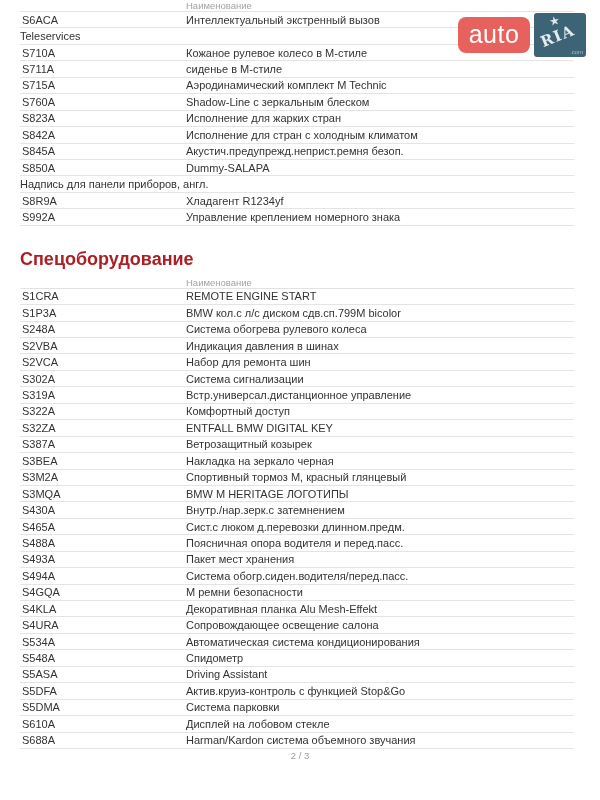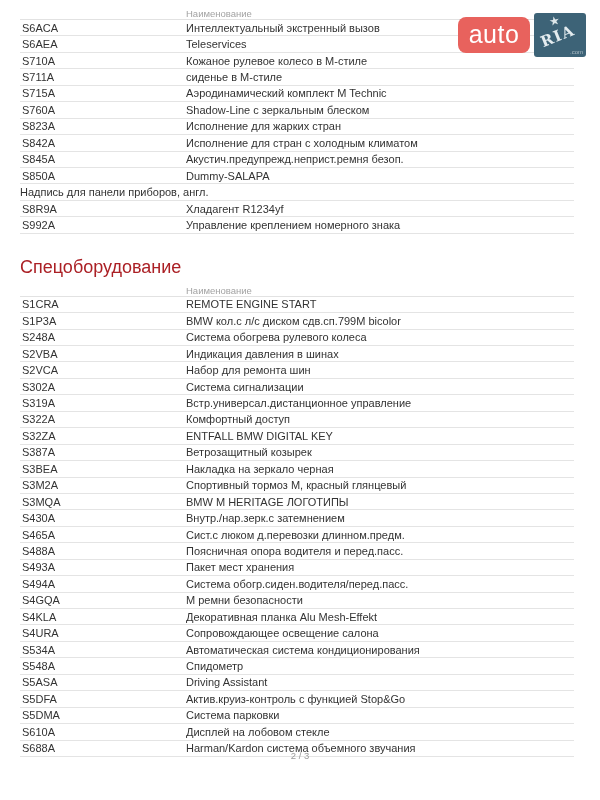--- a/index.html
+++ b/index.html
@@ -1,40 +1,40 @@
 <!DOCTYPE html>
 <html><head>
 <meta charset="utf-8">
 <style>
   html,body{margin:0;padding:0;}
   body{
     width:600px;height:800px;background:#ffffff;overflow:hidden;position:relative;
     font-family:"Liberation Sans","DejaVu Sans",sans-serif;
     -webkit-font-smoothing:antialiased;
   }
-  .content{position:absolute;left:20px;top:8px;width:554px;}
+  .content{position:absolute;left:20px;top:0;width:554px;}
 
   
   .thead{
     height:11px;line-height:11px;font-size:9.5px;color:#a3a3a3;
     padding-left:166px;border-bottom:1px solid #e2e2e2;
     box-sizing:content-box;
   }
   .trow{
     display:flex;align-items:center;height:16.45px;box-sizing:border-box;
     border-bottom:1px solid #e4e4e4;font-size:11px;color:#333333;
     white-space:nowrap;overflow:hidden;
   }
   .tcell.code{width:164px;flex:0 0 164px;padding-left:2px;}
   .tcell.name{flex:1;}
 
   
   .section-heading{
     margin-top:21px;margin-bottom:6px;height:24px;line-height:24px;
-    font-size:18px;font-weight:400;color:#ab2025;
+    font-size:18px;font-weight:700;color:#ab2025;
   }
 
   
   .page-footer{
     position:absolute;left:0;top:750px;width:600px;text-align:center;
     font-size:9.5px;color:#9a9a9a;
   }
 
   
   .logo{position:absolute;left:458px;top:13px;display:flex;align-items:center;gap:4px;}
@@ -66,21 +66,20 @@
 <div class="content">
 
   <div class="thead">Наименование</div>
   <div>
   <div class="trow">
     <div class="tcell code">S6ACA</div>
     <div class="tcell name">Интеллектуальный экстренный вызов</div>
   </div>
 
   <div class="trow">
-    <div class="tcell code">S6AEA</div>
     <div class="tcell name">Teleservices</div>
   </div>
 
   <div class="trow">
     <div class="tcell code">S710A</div>
     <div class="tcell name">Кожаное рулевое колесо в М-стиле</div>
   </div>
 
   <div class="trow">
     <div class="tcell code">S711A</div>

